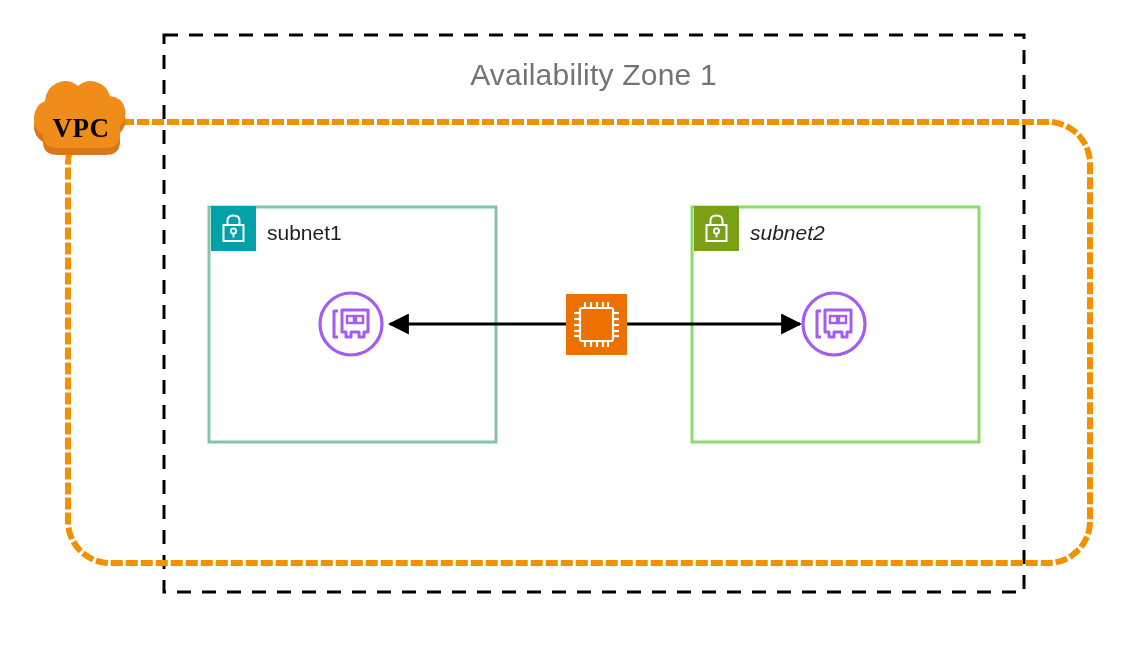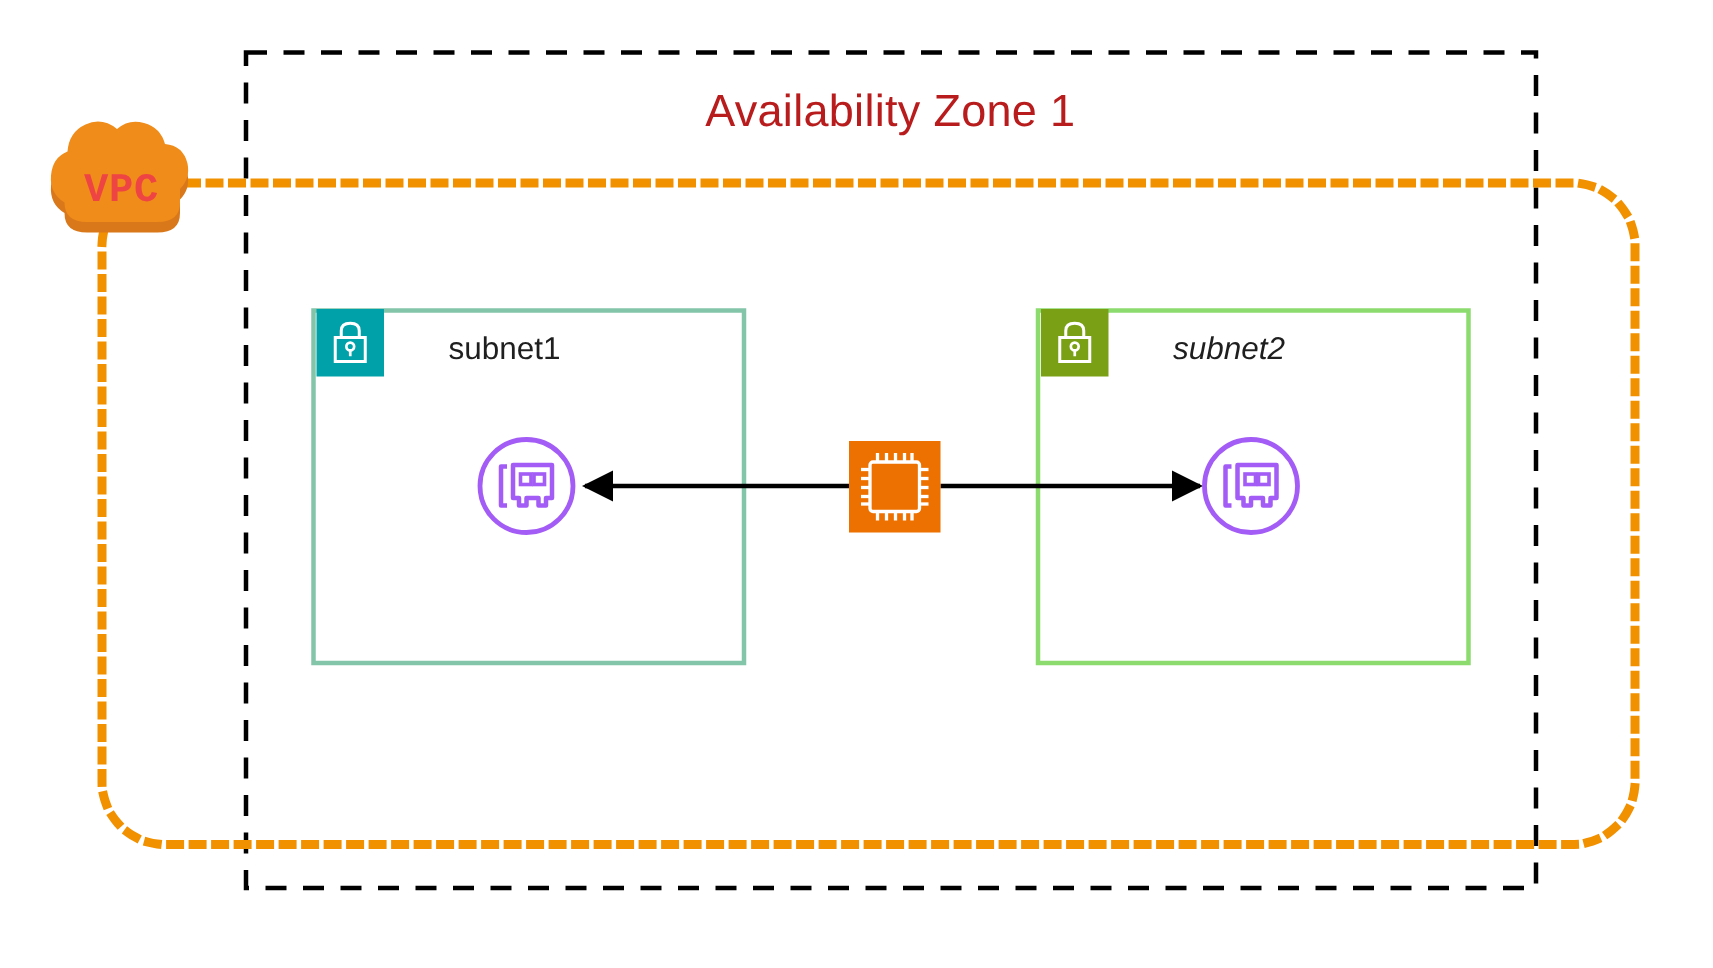--- a/index.html
+++ b/index.html
@@ -22,45 +22,44 @@
     width: 1142px;
     height: 645px;
   }
   .az-title {
     position: absolute;
     left: 163px;
     top: 58px;
     width: 861px;
     text-align: center;
     font-size: 30px;
-    color: #b91c1c;
+    color: #737373;
     font-family: "Liberation Sans", sans-serif;
     letter-spacing: 0.2px;
     white-space: nowrap;
   }
   .subnet-label {
     position: absolute;
     font-size: 21px;
     color: #1f1f1f;
     font-family: "Liberation Sans", sans-serif;
     white-space: nowrap;
-    margin-left: 32px;
   }
   #subnet1-label { left: 267px; top: 221px; }
   #subnet2-label { left: 750px; top: 221px; font-style: italic; }
   .vpc-text {
     position: absolute;
     left: 37px;
     top: 113px;
     width: 88px;
     text-align: center;
     font-size: 27px;
     font-weight: bold;
-    color: #ef4444;
-    font-family: Liberation Mono, monospace;
+    color: #000000;
+    font-family: Liberation Serif, serif;
     letter-spacing: 0.5px;
   }
 </style>
 </head>
 <body>
 
 <div id="canvas">
 
   <svg class="layer">
     <rect x="164" y="35" width="860" height="557" fill="none" stroke="#000000" stroke-width="3" stroke-dasharray="14,11"></rect>

